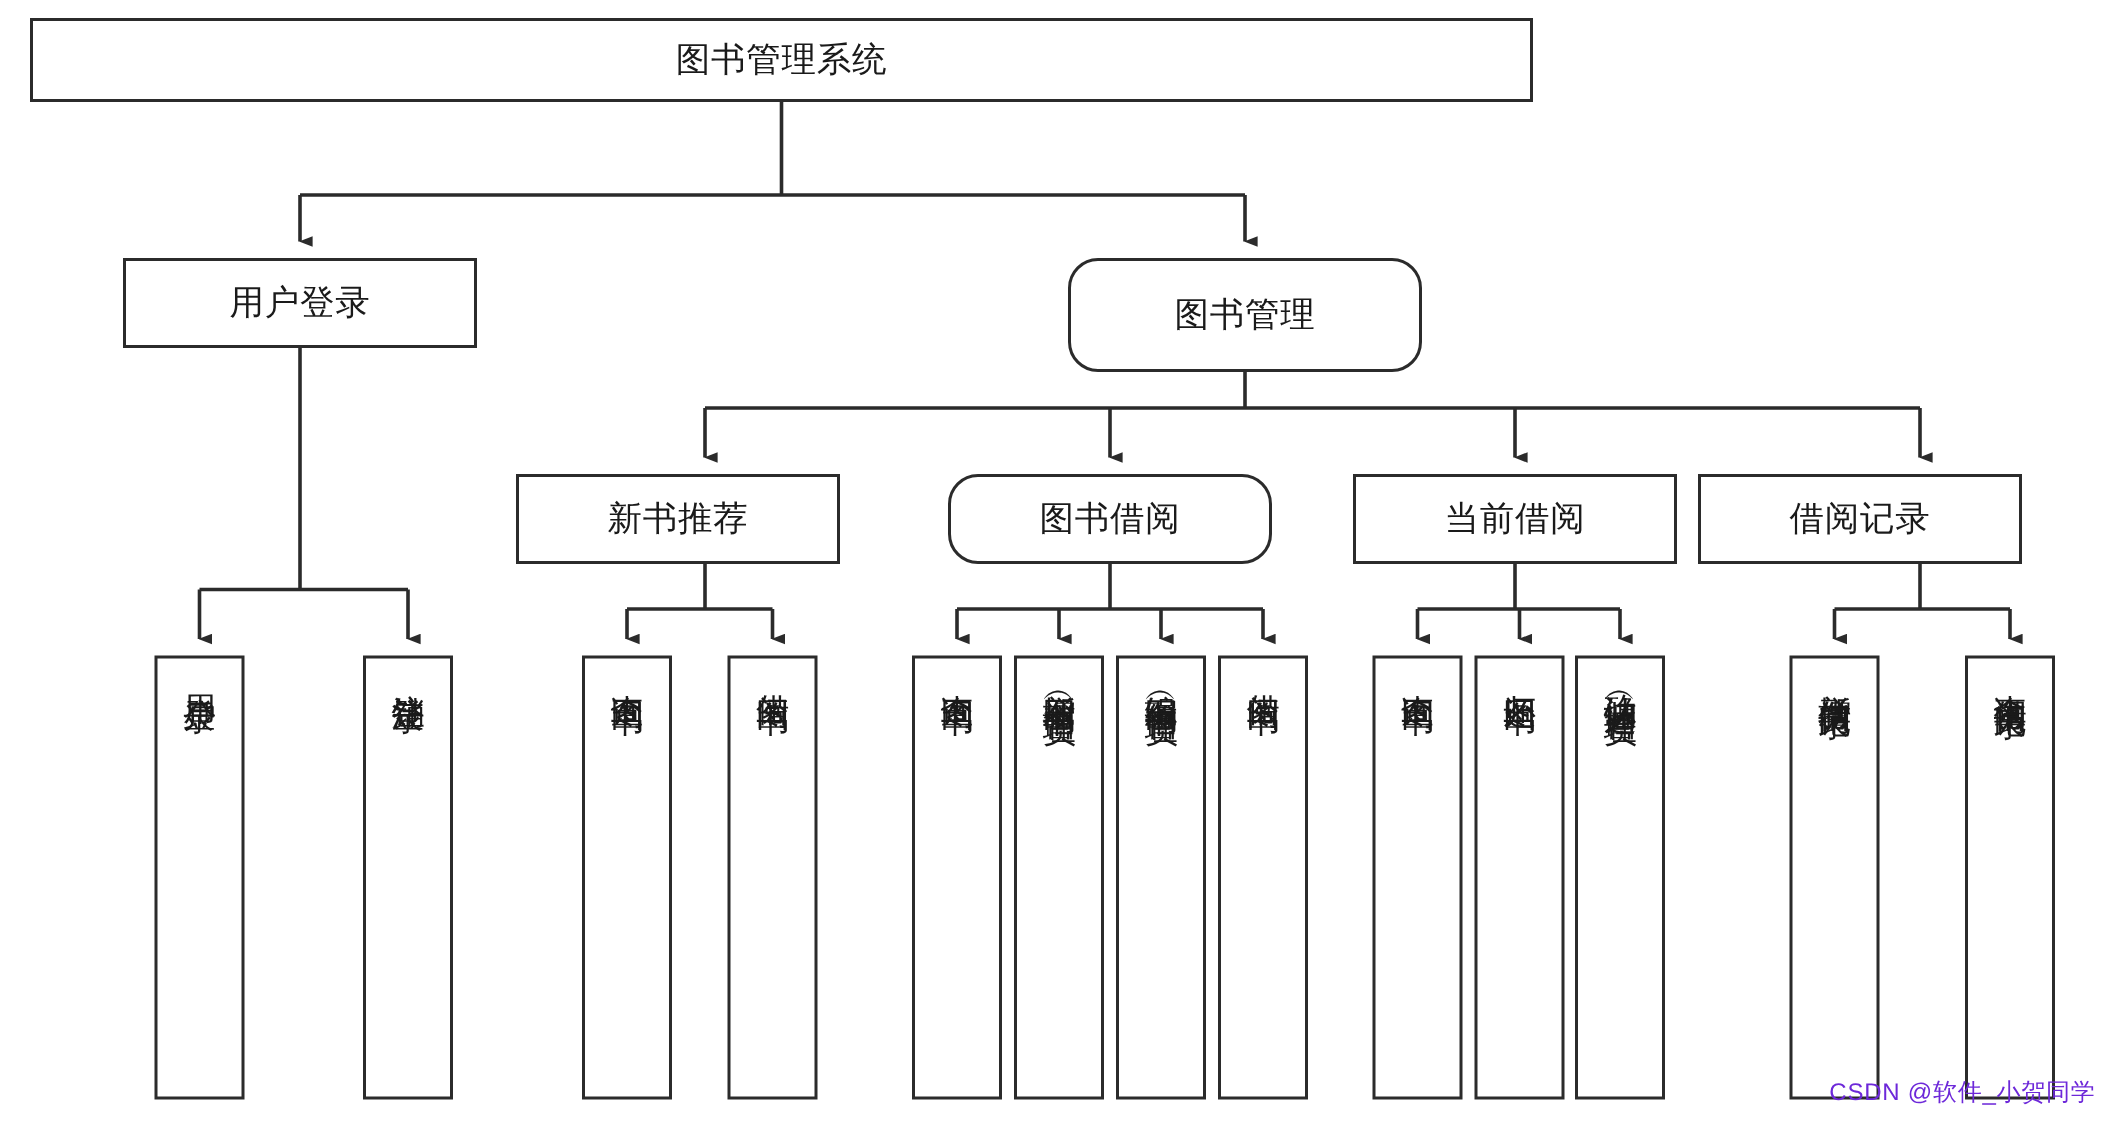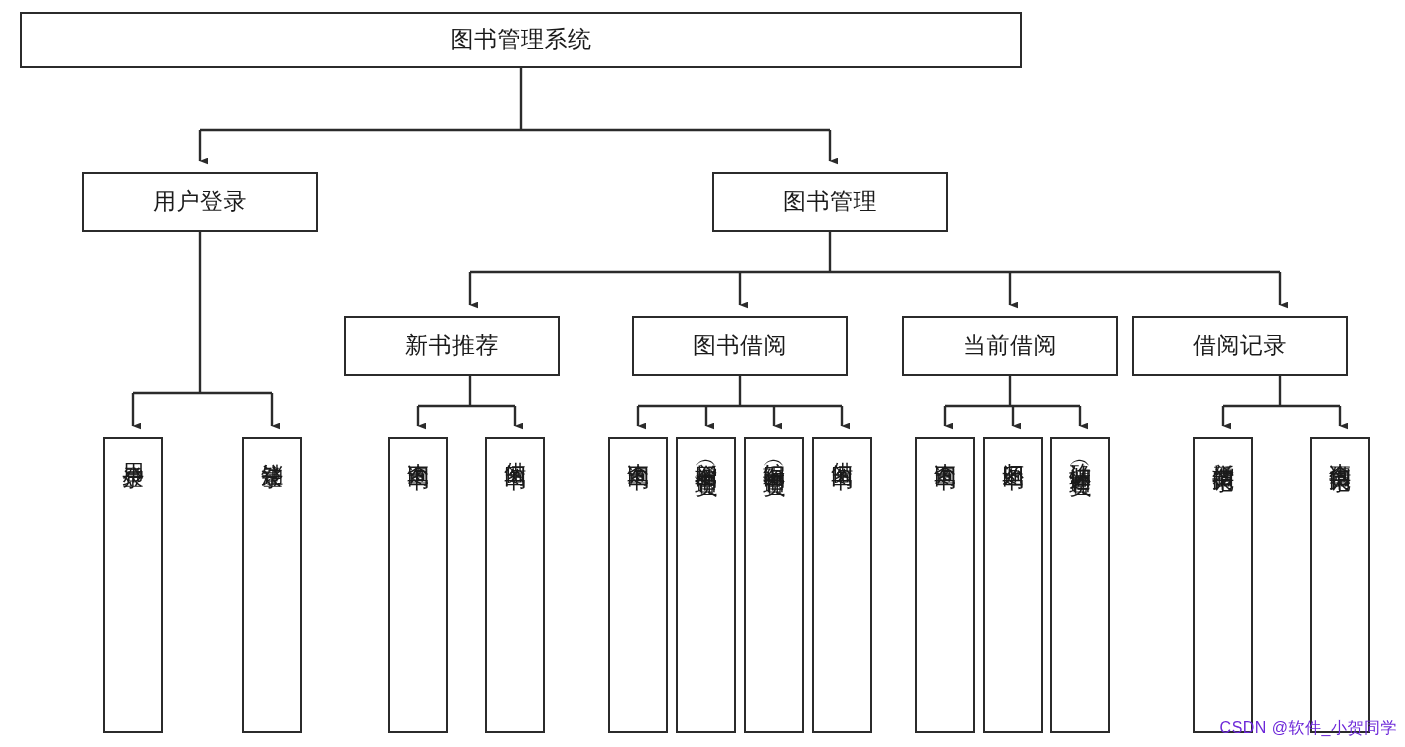--- a/index.html
+++ b/index.html
@@ -117,27 +117,27 @@
       </g>
   </svg>
 
   <div id="nodes-layer">
       <div class="node horiz" style="left: 20px; top: 12px; width: 1002px; height: 56px;">
         <span class="label">图书管理系统</span>
       </div>
       <div class="node horiz" style="left: 82px; top: 172px; width: 236px; height: 60px;">
         <span class="label">用户登录</span>
       </div>
-      <div class="node horiz" style="left: 712px; top: 172px; width: 236px; height: 60px;">
+      <div class="node horiz" style="left: 712px; top: 172px; width: 236px; height: 76px; border-radius: 20px;">
         <span class="label">图书管理</span>
       </div>
       <div class="node horiz" style="left: 344px; top: 316px; width: 216px; height: 60px;">
         <span class="label">新书推荐</span>
       </div>
-      <div class="node horiz" style="left: 632px; top: 316px; width: 216px; height: 60px;">
+      <div class="node horiz" style="left: 632px; top: 316px; width: 216px; height: 60px; border-radius: 20px;">
         <span class="label">图书借阅</span>
       </div>
       <div class="node horiz" style="left: 902px; top: 316px; width: 216px; height: 60px;">
         <span class="label">当前借阅</span>
       </div>
       <div class="node horiz" style="left: 1132px; top: 316px; width: 216px; height: 60px;">
         <span class="label">借阅记录</span>
       </div>
       <div class="node vert" style="left: 103px; top: 437px; width: 60px; height: 296px;">
         <span class="label">用户登录</span>

